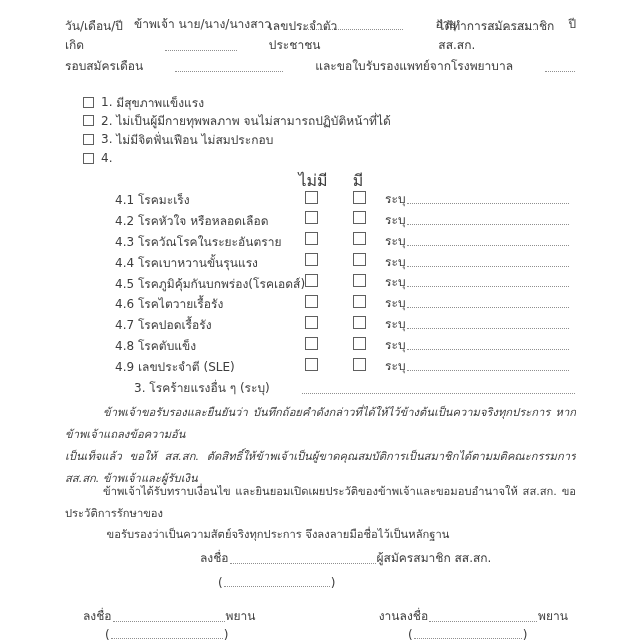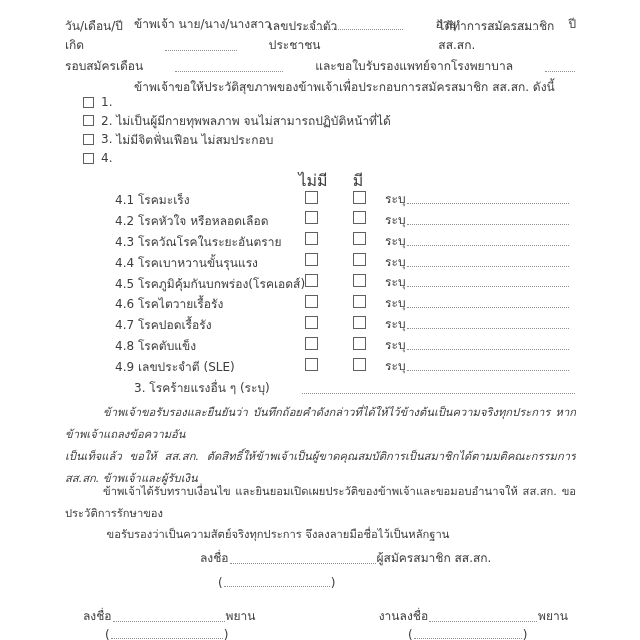--- a/index.html
+++ b/index.html
@@ -73,30 +73,26 @@
       <span>เลขประจำตัวประชาชน</span>
       <span class="dots fill"></span>
       <span>ได้ทำการสมัครสมาชิก สส.สก.</span>
     </div>
     <div class="row">
       <span>รอบสมัครเดือน</span>
       <span class="dots" style="width:108px"></span>
       <span>และขอใบรับรองแพทย์จากโรงพยาบาล</span>
       <span class="dots fill"></span>
     </div>
-    <div class="row">
-      <span class="indent"></span>
-      <span>ข้าพเจ้าขอให้ประวัติสุขภาพของข้าพเจ้าเพื่อประกอบการสมัครสมาชิก สส.สก. ดังนี้</span>
-    </div>
   </div>
 
   <div class="abs" id="chk">
     <div class="citem">
       <span class="cb"></span>
-      <span>1.</span>&nbsp;
+      <span>1.</span>&nbsp;<span>มีสุขภาพแข็งแรง</span>
     </div>
     <div class="citem">
       <span class="cb"></span>
       <span>2.</span>&nbsp;<span>ไม่เป็นผู้มีกายทุพพลภาพ จนไม่สามารถปฏิบัติหน้าที่ได้</span>
     </div>
     <div class="citem">
       <span class="cb"></span>
       <span>3.</span>&nbsp;<span>ไม่มีจิตฟั่นเฟือน ไม่สมประกอบ</span>
     </div>
     <div class="citem">

